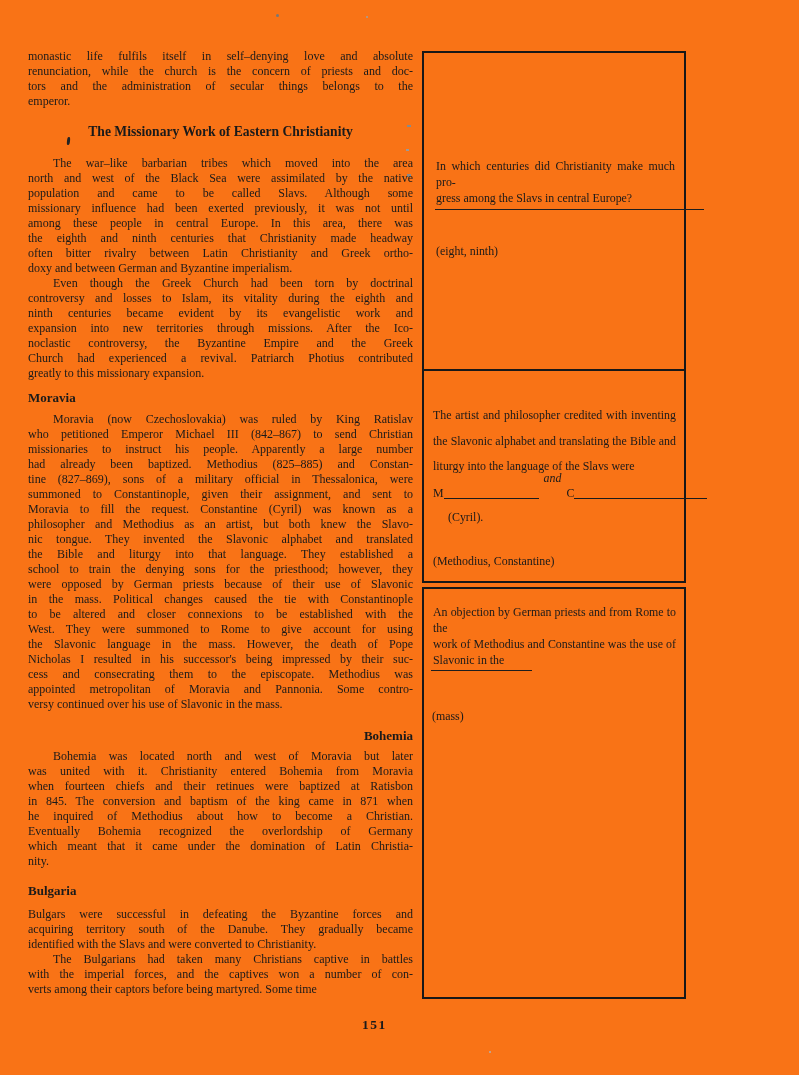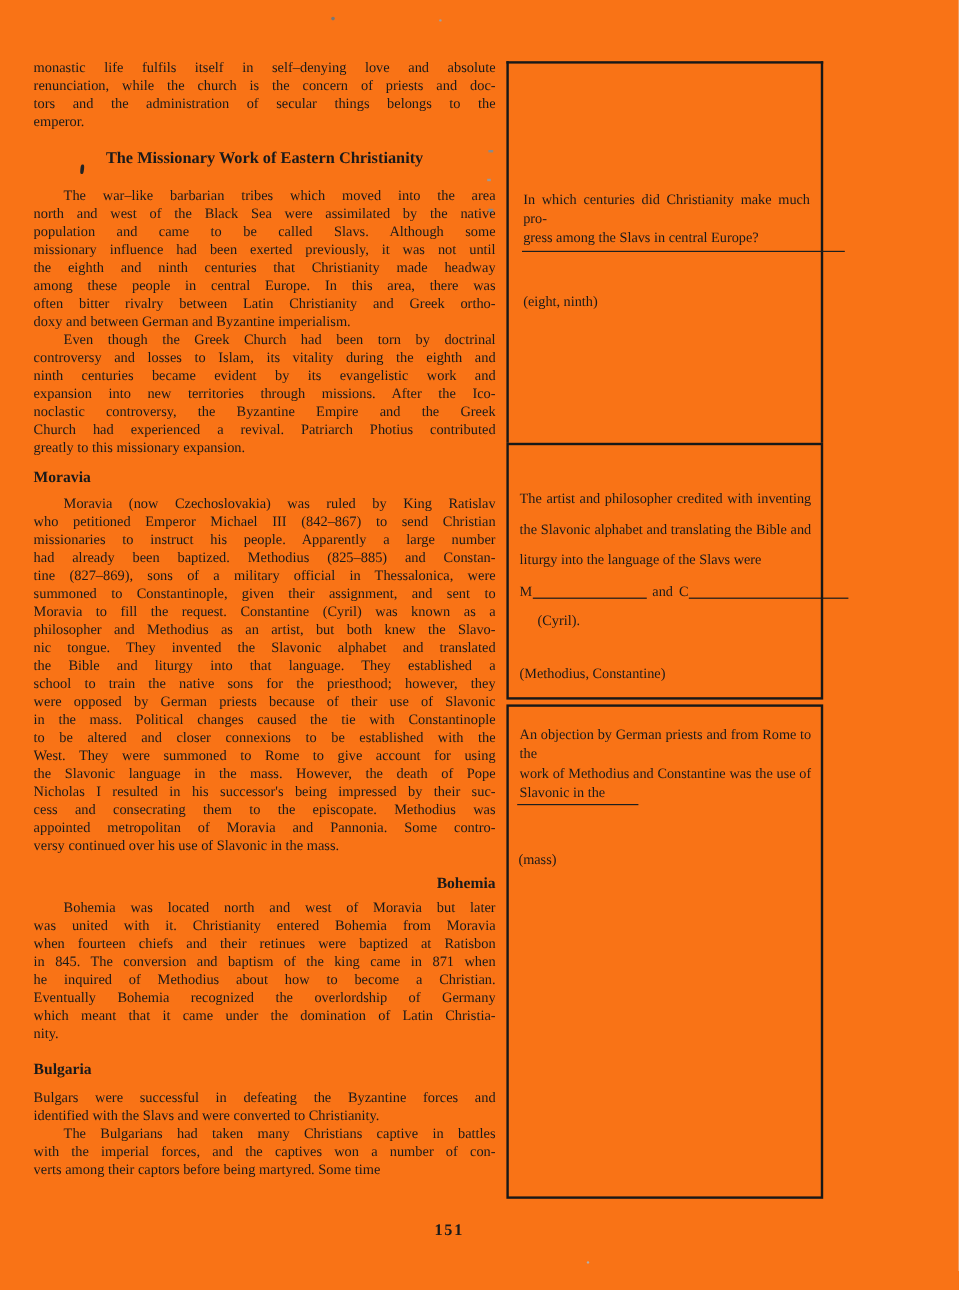--- a/index.html
+++ b/index.html
@@ -56,21 +56,21 @@
   #card-2 .ans  { top:182px; left:9px; }
   #card-3 .ans  { top:119px; left:8px; }
 
   .fill-line {
     position:absolute; top:114px; left:9px; width:274px; height:16px;
     display:flex; align-items:flex-end; line-height:16px;
   }
   .blank { height:0; border-bottom:1.5px solid #1b1b1b; margin-bottom:2px; }
   .blank-m { width:95px; }
   .blank-c { flex:1; }
-  .fill-mid { margin:0 5px; }
+  .fill-mid { margin:15px 5px;font-style:italic; }
 
   
   .page-number {
     position:absolute; left:362px; top:1017px;
     font-weight:bold; font-size:13.5px; letter-spacing:1.5px;
   }
   .speck { position:absolute; background:#777; border-radius:50%; }
   .sp-1 { left:276px; top:14px;  width:3px; height:3px; }
   .sp-2 { left:366px; top:16px;  width:2px; height:2px; background:#a0a0a0; }
   .sp-3 { left:67px;  top:137px; width:3px; height:8px; background:#242424;
@@ -99,22 +99,22 @@
         <div class="line">renunciation, while the church is the concern of priests and doc-</div>
         <div class="line">tors and the administration of secular things belongs to the</div>
         <div class="line last">emperor.</div>
       </div>
       <div class="h-center blk-2">The Missionary Work of Eastern Christianity</div>
       <div class="para blk-3">
         <div class="line indent">The war–like barbarian tribes which moved into the area</div>
         <div class="line">north and west of the Black Sea were assimilated by the native</div>
         <div class="line">population and came to be called Slavs. Although some</div>
         <div class="line">missionary influence had been exerted previously, it was not until</div>
+        <div class="line">among these people in central Europe. In this area, there was</div>
         <div class="line">the eighth and ninth centuries that Christianity made headway</div>
-        <div class="line">among these people in central Europe. In this area, there was</div>
         <div class="line">often bitter rivalry between Latin Christianity and Greek ortho-</div>
         <div class="line last">doxy and between German and Byzantine imperialism.</div>
       </div>
       <div class="para blk-4">
         <div class="line indent">Even though the Greek Church had been torn by doctrinal</div>
         <div class="line">controversy and losses to Islam, its vitality during the eighth and</div>
         <div class="line">ninth centuries became evident by its evangelistic work and</div>
         <div class="line">expansion into new territories through missions. After the Ico-</div>
         <div class="line">noclastic controversy, the Byzantine Empire and the Greek</div>
         <div class="line">Church had experienced a revival. Patriarch Photius contributed</div>
@@ -125,21 +125,21 @@
         <div class="line indent">Moravia (now Czechoslovakia) was ruled by King Ratislav</div>
         <div class="line">who petitioned Emperor Michael III (842–867) to send Christian</div>
         <div class="line">missionaries to instruct his people. Apparently a large number</div>
         <div class="line">had already been baptized. Methodius (825–885) and Constan-</div>
         <div class="line">tine (827–869), sons of a military official in Thessalonica, were</div>
         <div class="line">summoned to Constantinople, given their assignment, and sent to</div>
         <div class="line">Moravia to fill the request. Constantine (Cyril) was known as a</div>
         <div class="line">philosopher and Methodius as an artist, but both knew the Slavo-</div>
         <div class="line">nic tongue. They invented the Slavonic alphabet and translated</div>
         <div class="line">the Bible and liturgy into that language. They established a</div>
-        <div class="line">school to train the native sons for the priesthood; however, they</div>
+        <div class="line">school to train the denying sons for the priesthood; however, they</div>
         <div class="line">were opposed by German priests because of their use of Slavonic</div>
         <div class="line">in the mass. Political changes caused the tie with Constantinople</div>
         <div class="line">to be altered and closer connexions to be established with the</div>
         <div class="line">West. They were summoned to Rome to give account for using</div>
         <div class="line">the Slavonic language in the mass. However, the death of Pope</div>
         <div class="line">Nicholas I resulted in his successor's being impressed by their suc-</div>
         <div class="line">cess and consecrating them to the episcopate. Methodius was</div>
         <div class="line">appointed metropolitan of Moravia and Pannonia. Some contro-</div>
         <div class="line last">versy continued over his use of Slavonic in the mass.</div>
       </div>
@@ -150,20 +150,21 @@
         <div class="line">when fourteen chiefs and their retinues were baptized at Ratisbon</div>
         <div class="line">in 845. The conversion and baptism of the king came in 871 when</div>
         <div class="line">he inquired of Methodius about how to become a Christian.</div>
         <div class="line">Eventually Bohemia recognized the overlordship of Germany</div>
         <div class="line">which meant that it came under the domination of Latin Christia-</div>
         <div class="line last">nity.</div>
       </div>
       <div class="h-side blk-9">Bulgaria</div>
       <div class="para blk-10">
         <div class="line">Bulgars were successful in defeating the Byzantine forces and</div>
+        <div class="line">acquiring territory south of the Danube. They gradually became</div>
         <div class="line last">identified with the Slavs and were converted to Christianity.</div>
       </div>
       <div class="para blk-11">
         <div class="line indent">The Bulgarians had taken many Christians captive in battles</div>
         <div class="line">with the imperial forces, and the captives won a number of con-</div>
         <div class="line last">verts among their captors before being martyred. Some time</div>
       </div>
     </div>
 
   <div class="card" id="card-1">

